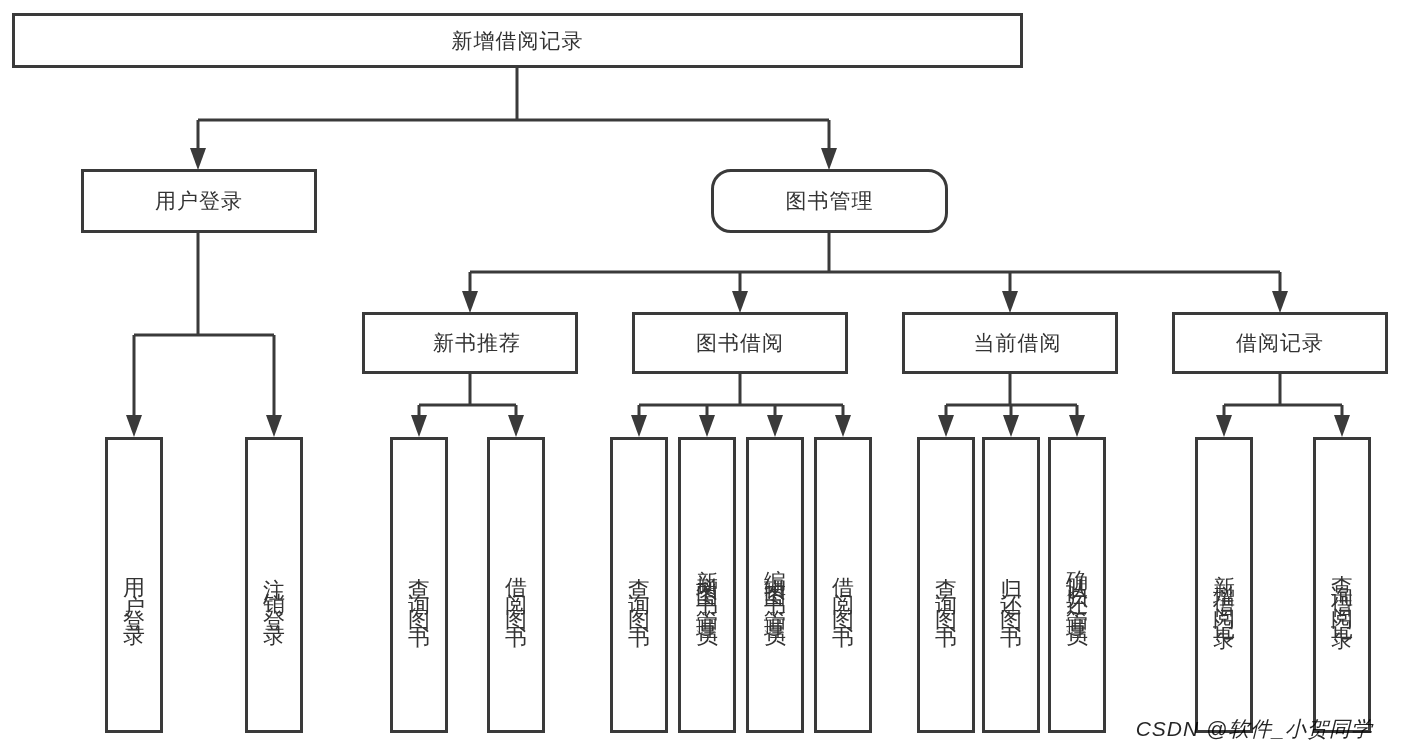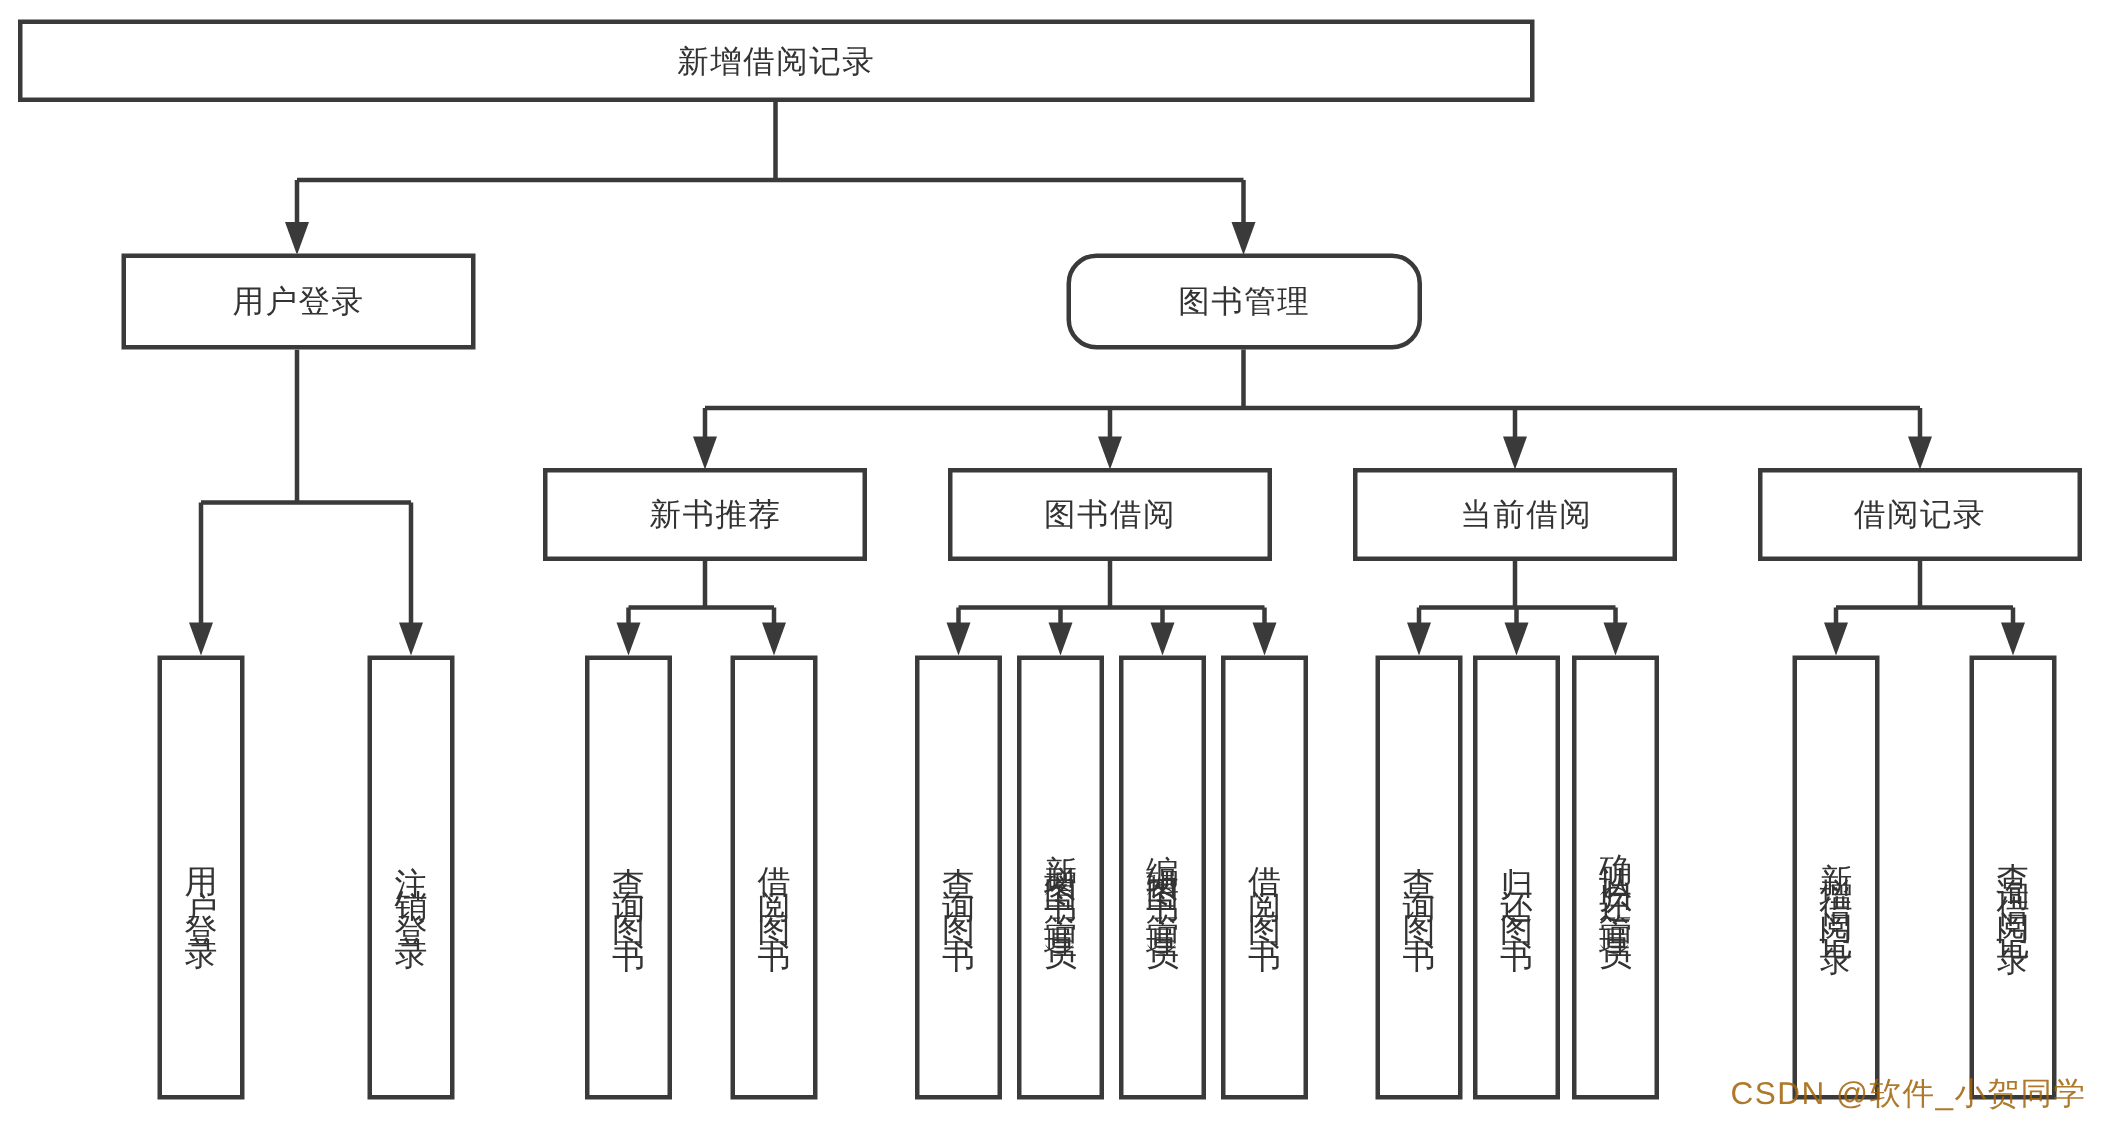--- a/index.html
+++ b/index.html
@@ -61,28 +61,29 @@
   .lf6  { left: 678px; }
   .lf7  { left: 746px; }
   .lf8  { left: 814px; }
   .lf9  { left: 917px; }
   .lf10 { left: 982px; }
   .lf11 { left: 1048px; }
   .lf12 { left: 1195px; }
   .lf13 { left: 1313px; }
   .watermark {
     position: absolute;
-    right: 14px;
+    right: 32px;
     bottom: 4px;
     font-size: 21px;
-    color: #a16207;
+    color: #000000;
     opacity: 0.85;
     z-index: 3;
     letter-spacing: 1px;
     white-space: nowrap;
+    font-style: italic;
   }
 </style>
 </head>
 <body>
 
 <div class="canvas">
 
   <svg class="wires" viewBox="0 0 1405 747" xmlns="http://www.w3.org/2000/svg">
     <g stroke="#3a3a3a" stroke-width="3" fill="none">
 

